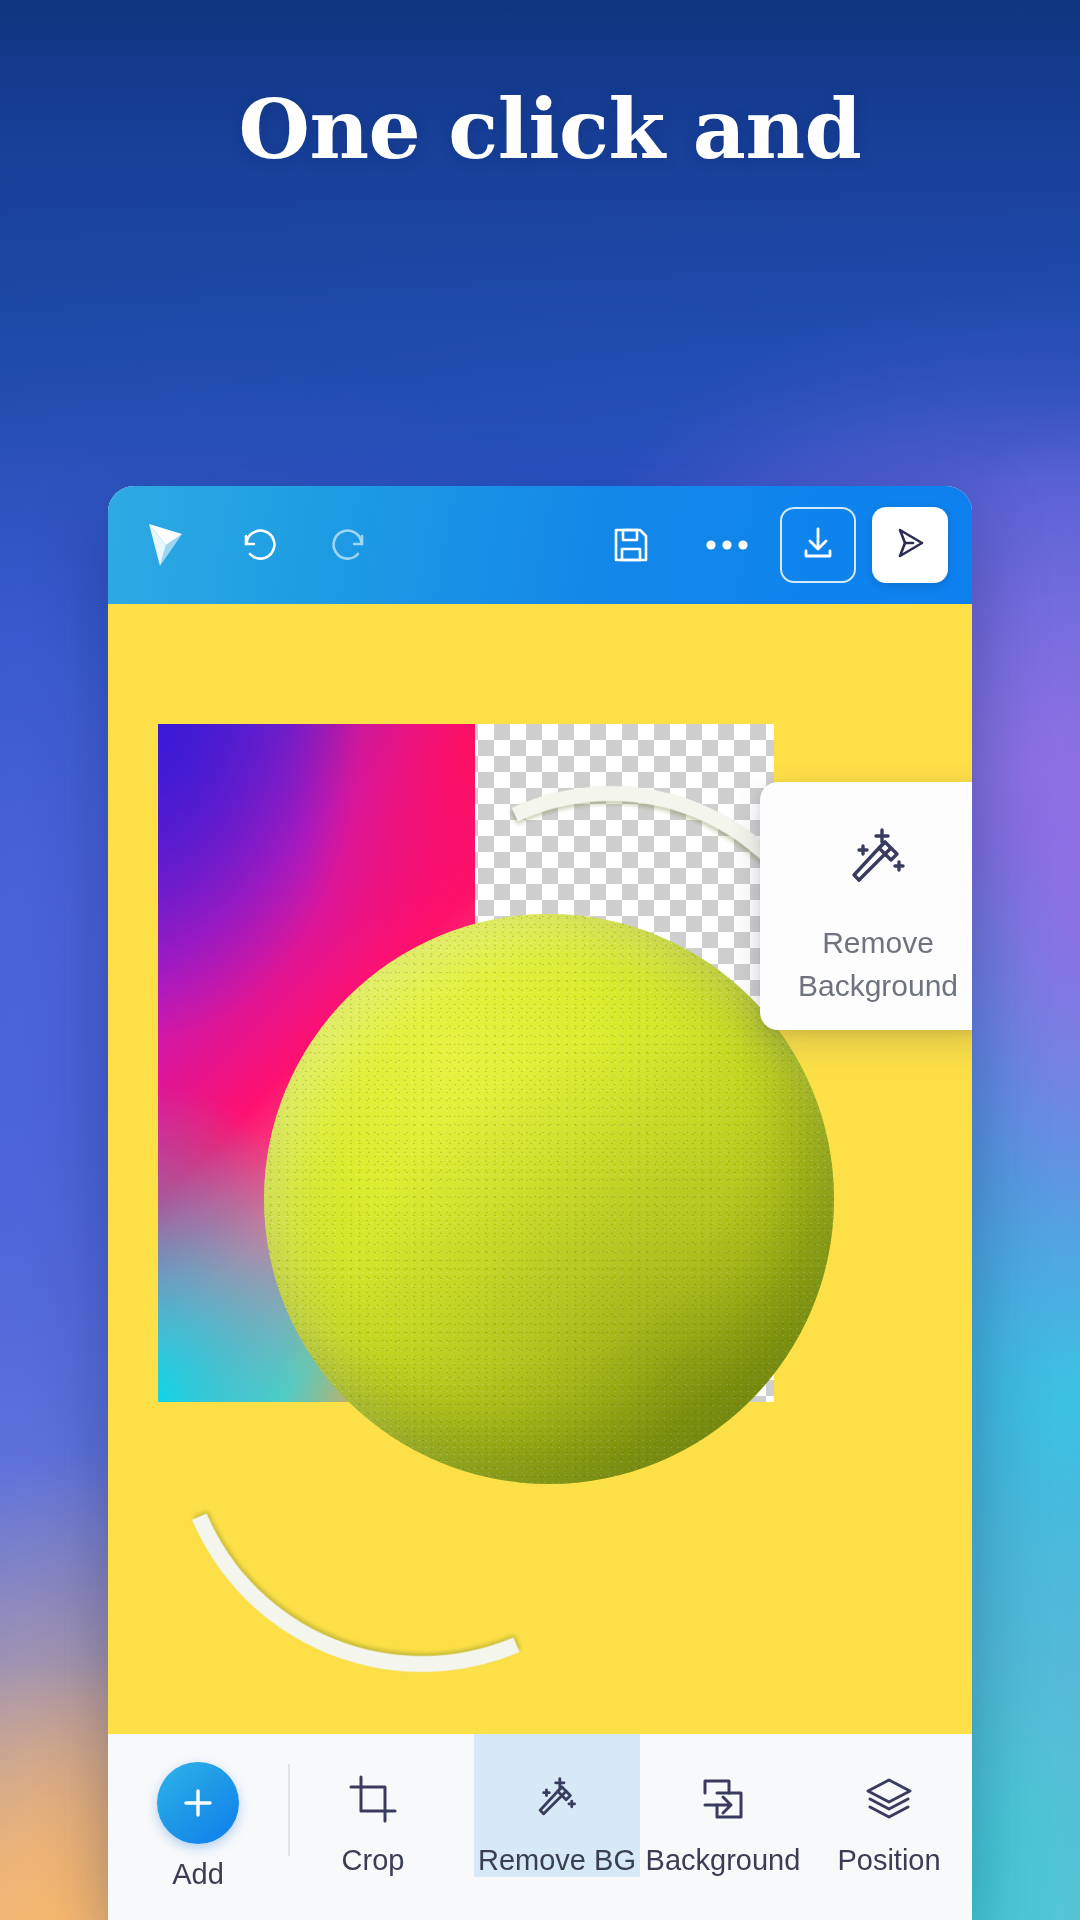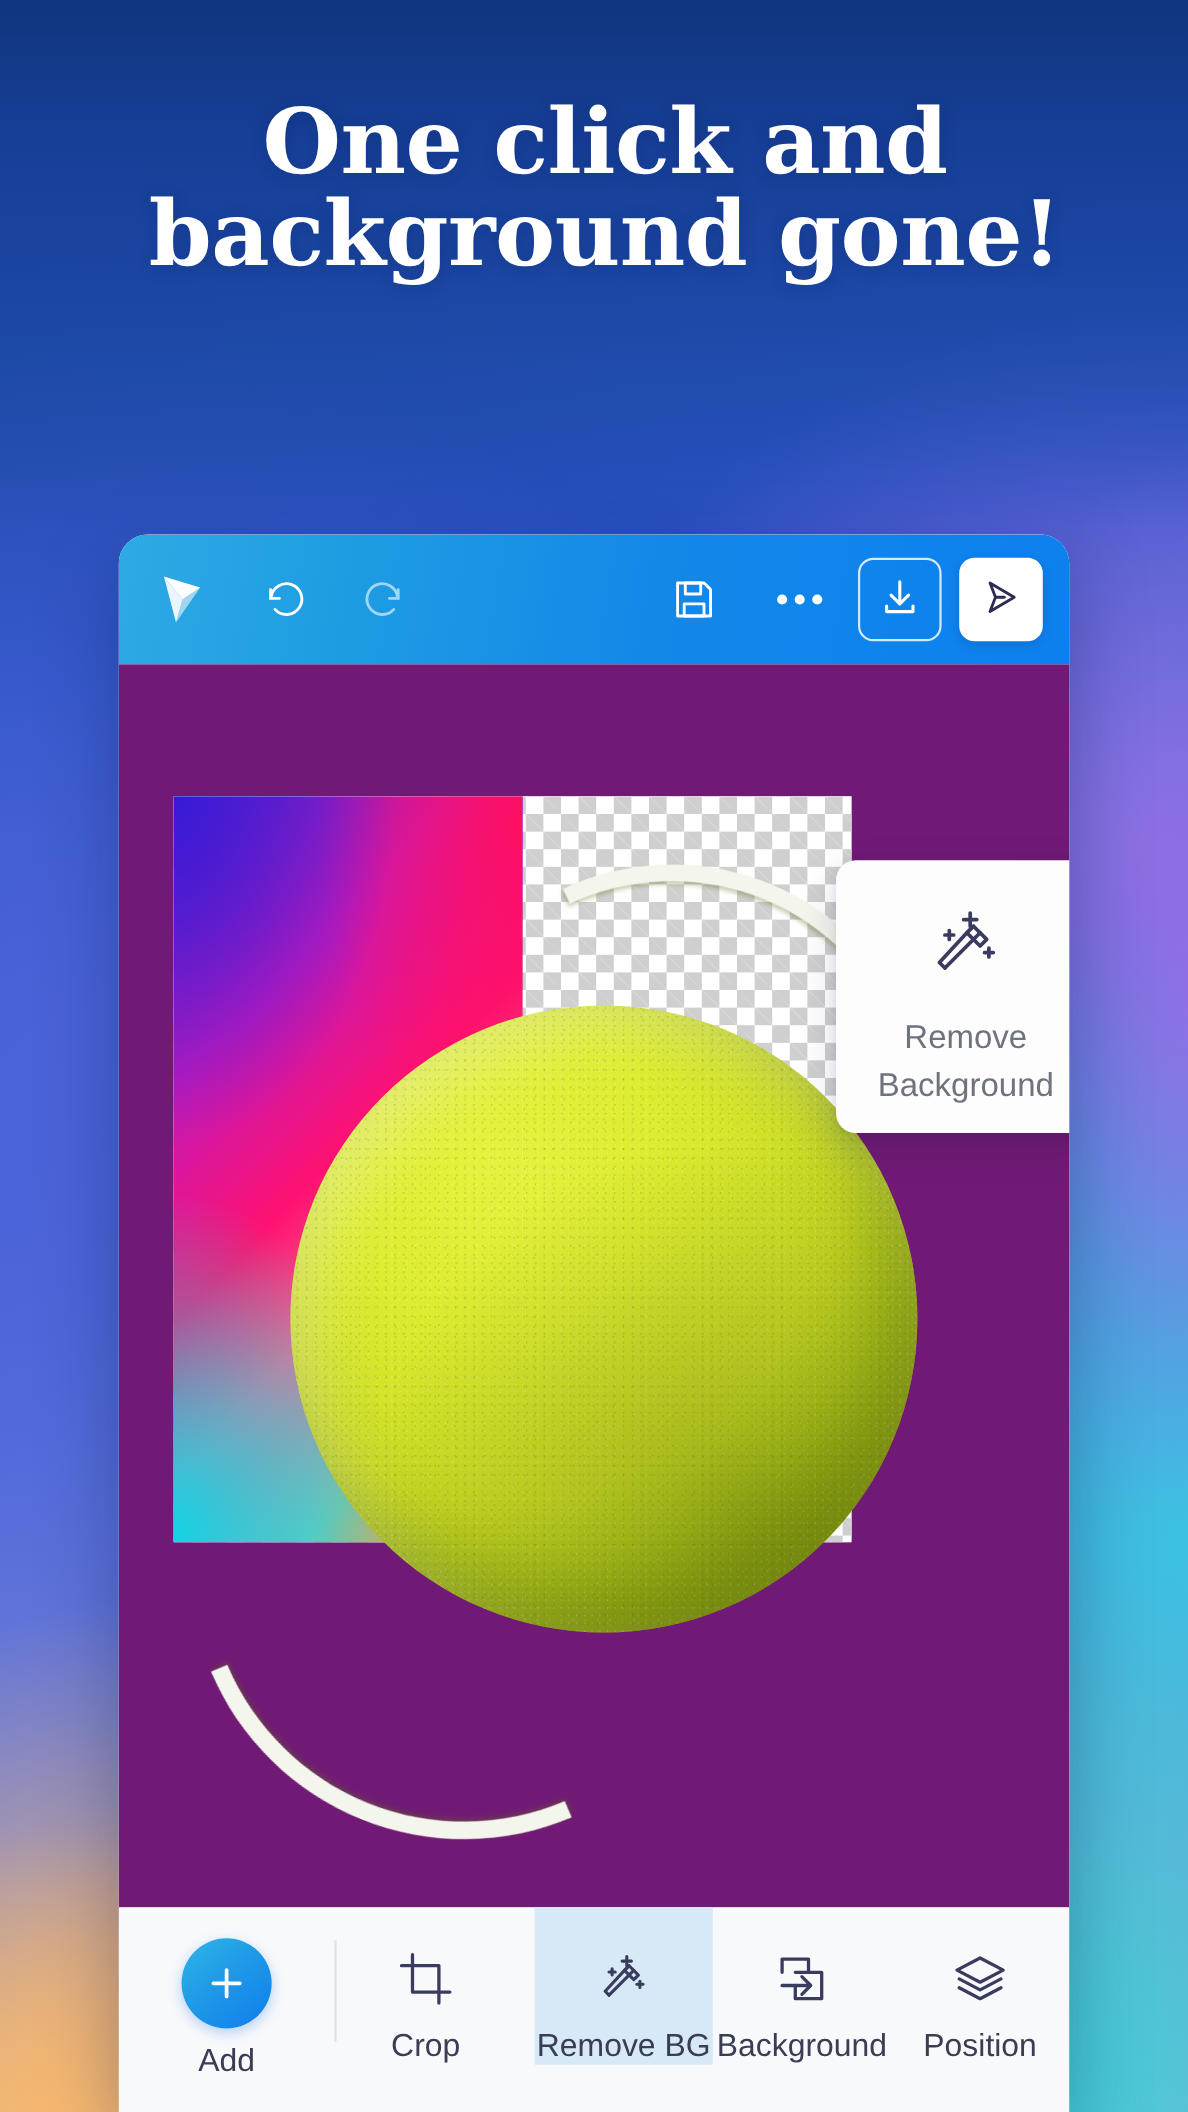--- a/index.html
+++ b/index.html
@@ -83,21 +83,21 @@
     display:flex; align-items:center; justify-content:center;
     flex:none;
   }
   #btn-download { border:2.5px solid rgba(255,255,255,0.82); margin-right:16px; }
   #btn-send { background:#ffffff; box-shadow:0 3px 10px rgba(0,0,0,0.12); }
 
   
   #canvas-area {
     position:relative;
     height:1130px;
-    background:#701a75;
+    background:#fde047;
   }
   #artboard {
     position:absolute;
     left:50px; top:120px;
     width:616px; height:678px;
     background:#ffffff;
   }
   #checker {
     position:absolute; inset:0;
     background-color:#ffffff;
@@ -187,21 +187,21 @@
   }
 
   
   #bottom-toolbar {
     position:absolute; left:0; right:0; bottom:0;
     height:186px;
     background:#f8f9fb;
     display:flex; align-items:flex-start;
   }
   #add-cell {
-    width:196px; height:100%;
+    width:180px; height:100%;
     display:flex; flex-direction:column; align-items:center;
     padding-top:28px; flex:none;
   }
   #add-circle {
     width:82px; height:82px; border-radius:50%;
     background:linear-gradient(140deg, #2fb6ea 0%, #1f9ae6 45%, #0f7dee 100%);
     display:flex; align-items:center; justify-content:center;
     box-shadow:0 4px 12px rgba(20,110,220,0.3);
   }
   .tool-label {
@@ -228,21 +228,20 @@
 </head>
 <body>
 
 <div id="bg-base"></div>
 <div id="bg-top-wash"></div>
 <div id="bg-right-wash"></div>
 <div id="bg-bottom-wash"></div>
 
 <div id="headline">
   <span class="hl-line">One click and</span>
-  <span class="hl-line">background gone!</span>
 </div>
 
 <div id="app-frame">
 
   <div id="top-toolbar">
 
     <div class="tb-icon">
       <svg width="54" height="54" viewBox="0 0 54 54">
         <path d="M7 6 L40 16 L24 27 Z" fill="#ffffff"></path>
         <path d="M24 27 L40 16 L18 48 Z" fill="#ffffff" opacity="0.55"></path>

